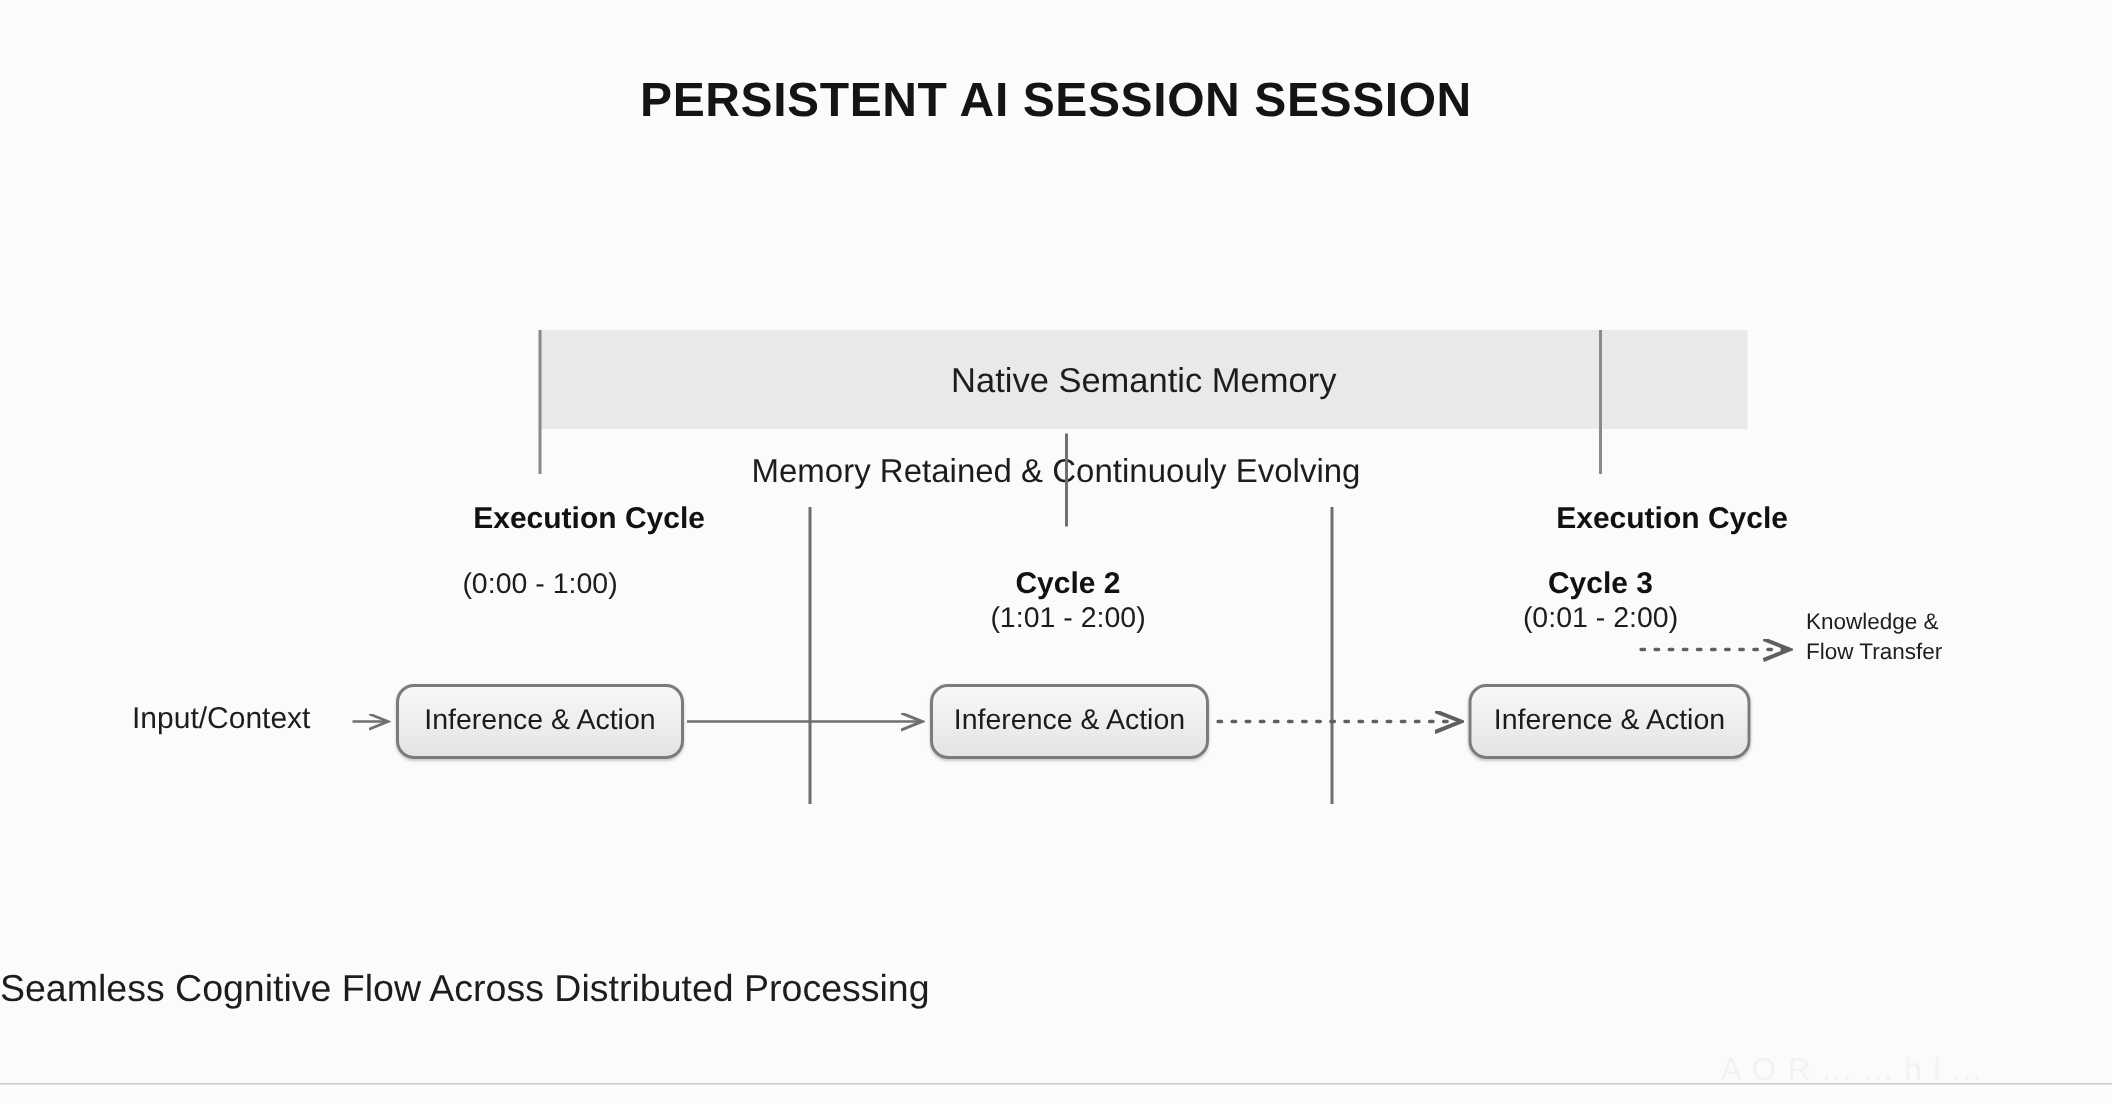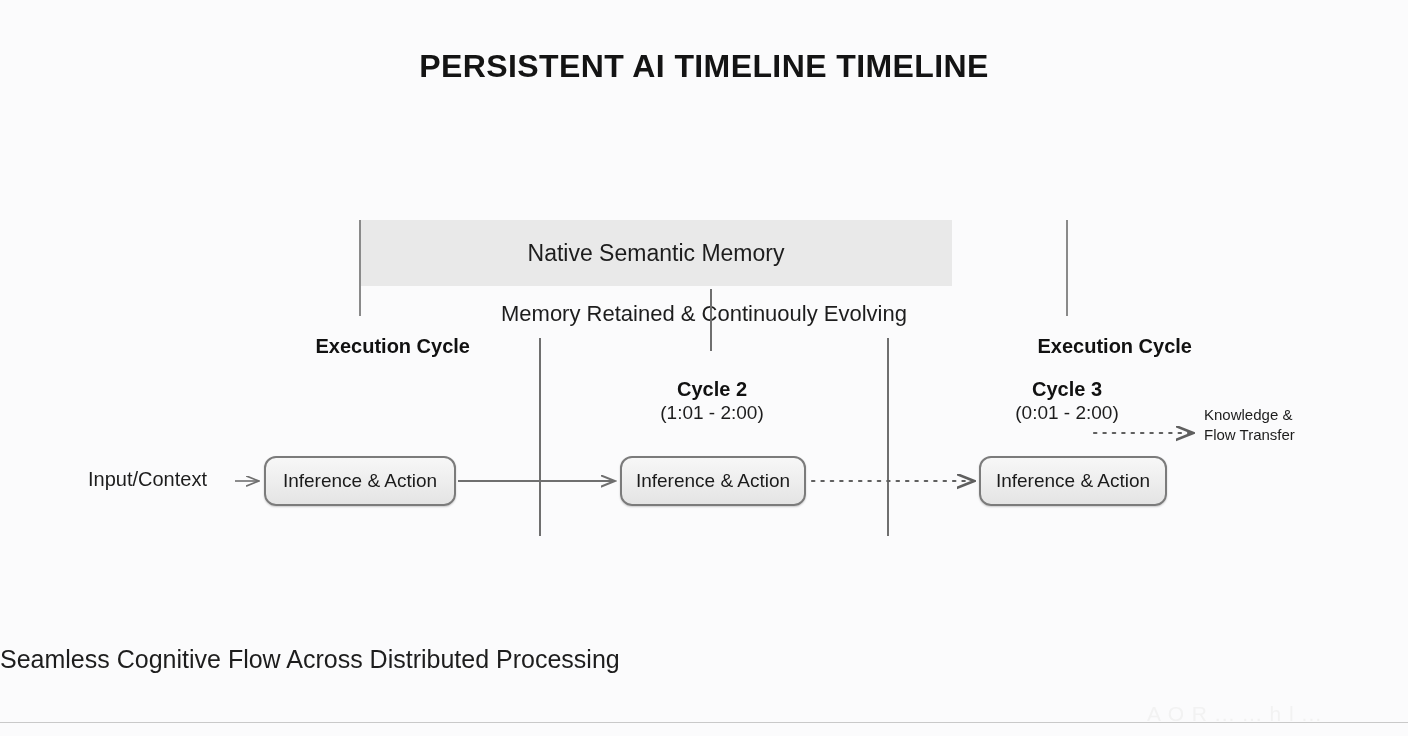--- a/index.html
+++ b/index.html
@@ -35,21 +35,21 @@
     font-weight: bold;
     letter-spacing: 0.4px;
     color: #141414;
   }
 
   
   .memory-band {
     position: absolute;
     left: 360px;
     top: 220px;
-    width: 592px;
+    width: 805px;
     height: 66px;
     background: #e9e9e9;
     display: flex;
     align-items: center;
     justify-content: center;
   }
   .memory-band-label {
     font-size: 23px;
     color: #1d1d1d;
   }
@@ -212,40 +212,41 @@
     overflow: hidden;
     height: 20px;
     margin-left: 23px;
   }
 </style>
 </head>
 <body>
 
 <div id="canvas">
 
-  <div class="title">PERSISTENT AI TIMELINE TIMELINE</div>
+  <div class="title">PERSISTENT AI SESSION SESSION</div>
 
   <div class="memory-band">
     <span class="memory-band-label">Native Semantic Memory</span>
   </div>
 
   <div class="vline edge left-edge"></div>
   <div class="vline edge right-edge"></div>
 
   <div class="memory-retained">Memory Retained &amp; Continuouly Evolving</div>
 
   <div class="vline tick"></div>
 
   <div class="vline inner inner-1"></div>
   <div class="vline inner inner-2"></div>
 
   <div class="exec-label c1">Execution Cycle</div>
   <div class="exec-label c3">Execution Cycle</div>
 
   <div class="cycle-block c1">
+    <div class="cycle-time">(0:00 - 1:00)</div>
   </div>
 
   <div class="cycle-block c2">
     <div class="cycle-name">Cycle 2</div>
     <div class="cycle-time">(1:01 - 2:00)</div>
   </div>
 
   <div class="cycle-block c3">
     <div class="cycle-name">Cycle 3</div>
     <div class="cycle-time">(0:01 - 2:00)</div>

